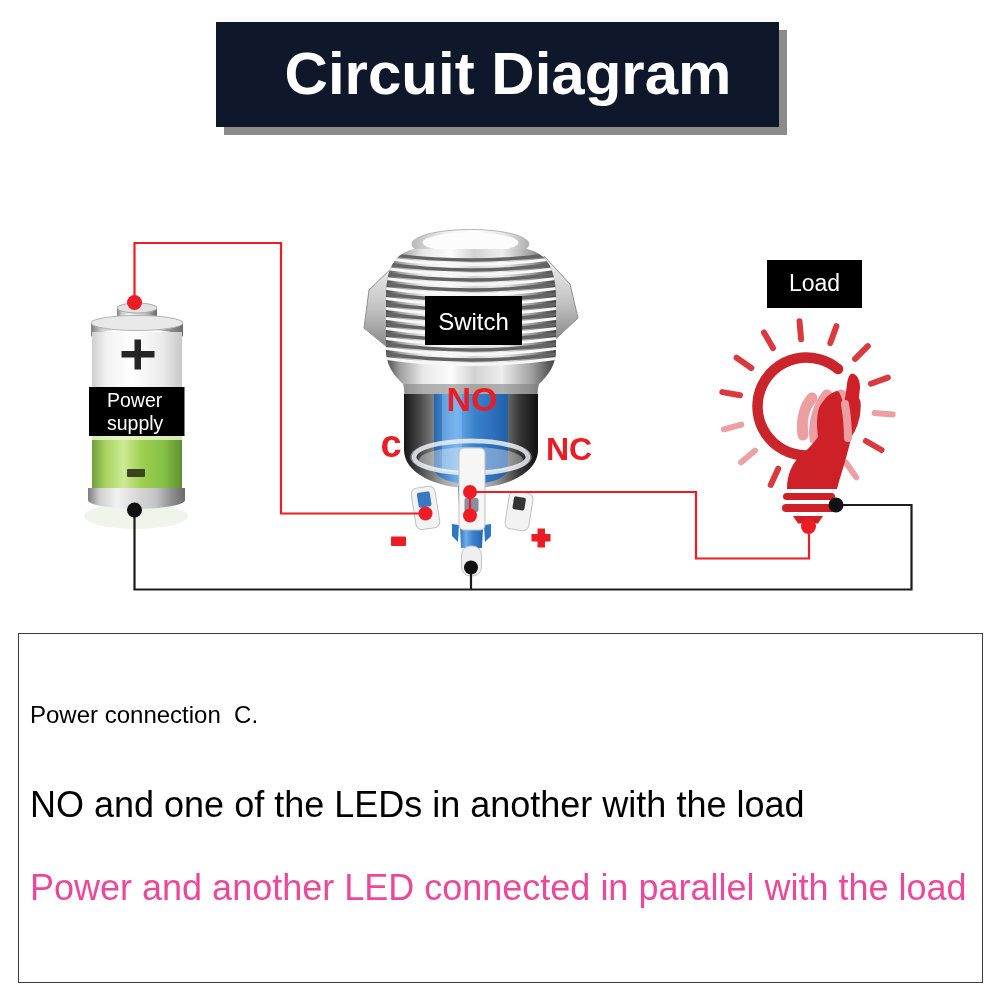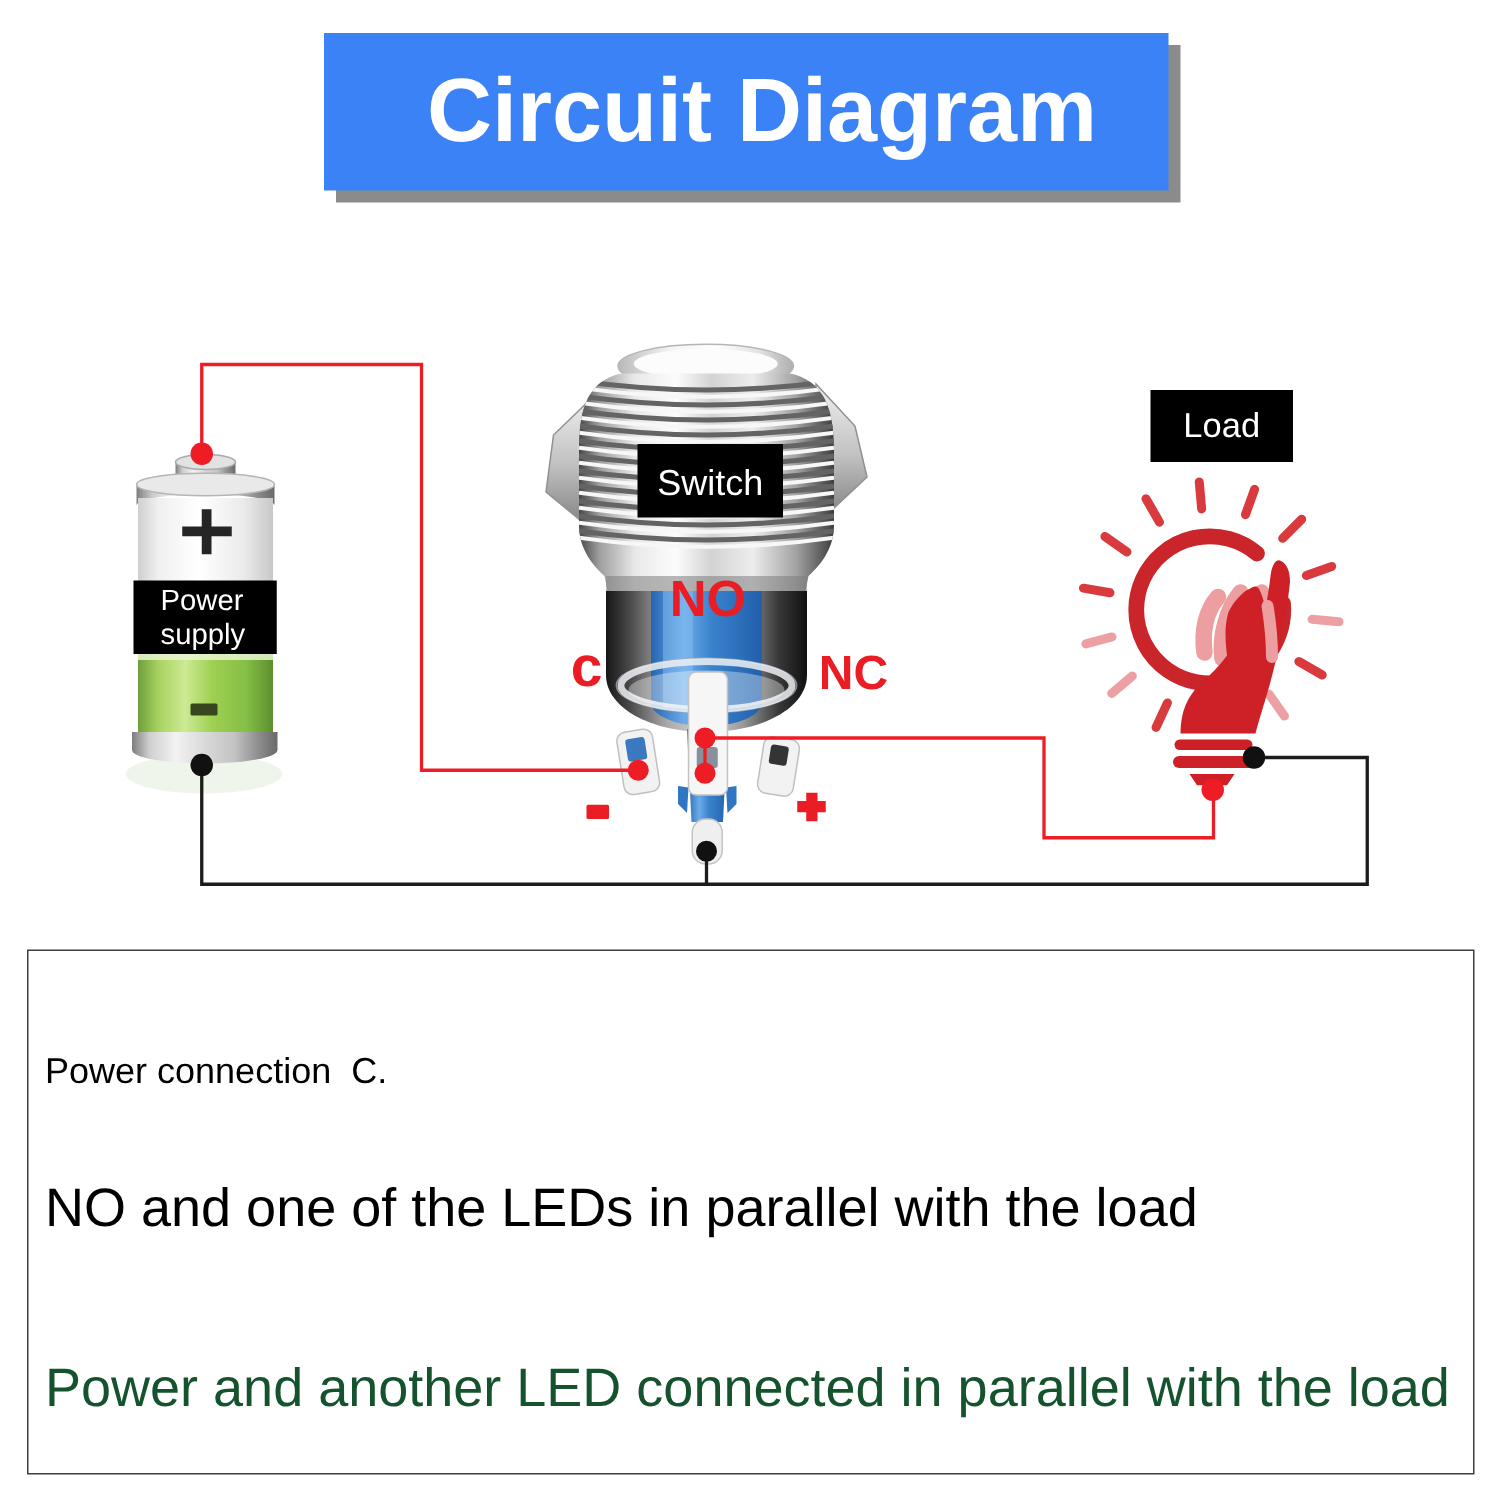--- a/index.html
+++ b/index.html
@@ -1,20 +1,20 @@
 <!DOCTYPE html>
 <html><head><meta charset="utf-8">
 <style>
 html,body{margin:0;padding:0;background:#fff;width:1001px;height:1001px;overflow:hidden}
 body{font-family:"Liberation Sans",sans-serif;position:relative}
 .abs{position:absolute}
 </style></head>
 <body>
 <div class="abs" style="left:224px;top:30px;width:563px;height:105px;background:#8b8b8b"></div>
-<div class="abs" style="left:216px;top:22px;width:563px;height:105px;background:#3b82f6;color:#fff;font-weight:bold;font-size:60px;text-align:center;line-height:104px;text-indent:21px">Circuit Diagram</div>
+<div class="abs" style="left:216px;top:22px;width:563px;height:105px;background:#0f172a;color:#fff;font-weight:bold;font-size:60px;text-align:center;line-height:104px;text-indent:21px">Circuit Diagram</div>
 
 <svg style="position:absolute;left:0;top:0" width="1001" height="1001" viewBox="0 0 1001 1001">
 <defs>
  <linearGradient id="mt" x1="0" y1="0" x2="1" y2="0">
    <stop offset="0" stop-color="#7d7d7d"></stop>
         <stop offset=".12" stop-color="#cfcfcf"></stop>
    <stop offset=".3" stop-color="#f2f2f2"></stop>
         <stop offset=".5" stop-color="#d9d9d9"></stop>
    <stop offset=".7" stop-color="#c4c4c4"></stop>
         <stop offset=".87" stop-color="#8d8d8d"></stop>
@@ -205,14 +205,14 @@
 </g>
 <g fill="#111">
  <circle cx="134.5" cy="510" r="7.5"></circle>
  <circle cx="471" cy="567.5" r="7"></circle>
  <circle cx="836" cy="505" r="7.5"></circle>
 </g>
 </svg>
 
 <div class="abs" style="left:18px;top:632.5px;width:962.5px;height:348.5px;border:1.5px solid #3d3d3d"></div>
 <div class="abs" style="left:30px;top:701px;font-size:24px;color:#000;white-space:pre">Power connection  C.</div>
-<div class="abs" style="left:30px;top:784px;font-size:36px;color:#000;white-space:pre">NO and one of the LEDs in parallel with the load</div>
-<div class="abs" style="left:30px;top:904px;font-size:36px;color:#14532d;white-space:pre">Power and another LED connected in parallel with the load</div>
+<div class="abs" style="left:30px;top:784px;font-size:36px;color:#000;white-space:pre">NO and one of the LEDs in another with the load</div>
+<div class="abs" style="left:30px;top:867px;font-size:36px;color:#ec4899;white-space:pre">Power and another LED connected in parallel with the load</div>
 
 </body></html>

